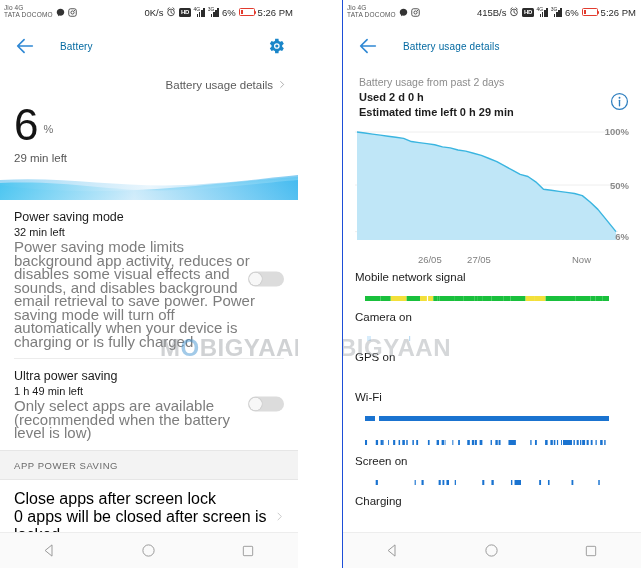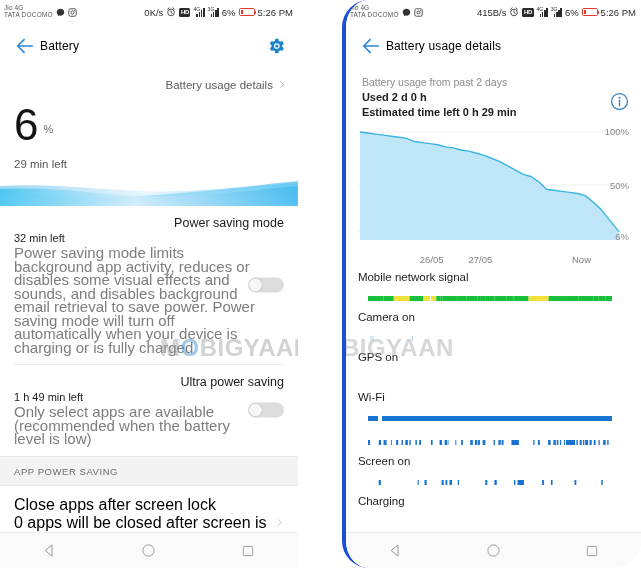--- a/index.html
+++ b/index.html
@@ -10,21 +10,21 @@
     overflow: hidden;
   }
   .screens { display: flex; width: 641px; height: 568px; gap: 44px; }
   .phone {
     width: 320px; height: 568px;
     background: #fff;
     position: relative;
     display: flex; flex-direction: column;
     overflow: hidden;
   }
-  .phone.right { width: 321px; border-left: 4px solid #1d4ed8; border-radius: 27px; }
+  .phone.right { width: 321px; border-left: 1px solid #1d4ed8; }
 
   
   .statusbar {
     height: 24px; min-height: 24px;
     display: flex; align-items: center;
     padding: 0 5px 0 4px;
     background: #fff;
     font-size: 9px; color: #3a3a3a;
     position: relative;
   }
@@ -59,42 +59,42 @@
 
   
   .appbar {
     height: 44px; min-height: 44px;
     display: flex; align-items: center;
     padding: 0 12px 0 14px;
     background: #fff;
   }
   .back-arrow { width: 22px; height: 22px; color: #2f88d4; flex: 0 0 auto; cursor: pointer; }
   .appbar .title {
-    font-size: 12px; color: #000000; margin-left: 4px;
+    font-size: 10px; color: #0369a1; margin-left: 24px;
     letter-spacing: .15px;
   }
   .gear { margin-left: auto; width: 20px; height: 20px; color: #1a86c9; cursor: pointer; }
 
   
   .lbody { flex: 1; position: relative; overflow: hidden; background: #fff; }
   .usage-link {
     text-align: right; padding: 10px 12px 0 0;
     font-size: 11.5px; color: #5b5b5b; cursor: pointer;
     display: flex; justify-content: flex-end; align-items: center; gap: 5px;
   }
   .chev-sm { width: 8px; height: 13px; color: #8a8a8a; }
   .pct-block { padding: 14px 0 0 14px; }
   .pct-row { display: flex; align-items: flex-start; }
   .pct-num { font-size: 44px; line-height: 40px; color: #141414; font-weight: 300; }
   .pct-sym { font-size: 11px; color: #6f6f6f; margin: 18px 0 0 5px; }
-  .pct-sub { font-size: 11.5px; color: #565656; margin-top: 13px; }
+  .pct-sub { font-size: 11.5px; color: #565656; margin-top: 7px; }
   .wave { height: 26px; width: 100%; display: block; margin-top: 10px; }
 
   .row { padding: 10px 14px 10px 14px; background: #fff; position: relative; }
-  .row .rtitle { font-size: 12.5px; color: #1b1b1b; text-align: right; }
+  .row .rtitle { font-size: 12.5px; color: #1b1b1b; }
   .row .rsub-strong { font-size: 11px; color: #1b1b1b; margin-top: 2px; }
   .row .rdesc { font-size: 15px; color: #7d7d7d; line-height: 13.5px; margin-top: 2px; width: 248px; }
   .toggle {
     position: absolute; right: 14px; top: 50%; transform: translateY(-50%);
     width: 36px; height: 15px; background: #dcdcdc; border-radius: 8px; cursor: pointer;
   }
   .toggle .knob {
     position: absolute; left: 1px; top: 1px; width: 13px; height: 13px;
     background: #f7f7f7; border-radius: 50%; box-shadow: 0 0 1px rgba(0,0,0,.35);
   }
@@ -126,21 +126,21 @@
   }
 
   
   .rbody { flex: 1; overflow: hidden; background: #fff; position: relative; padding: 0 12px; }
   .r-sub { font-size: 10.5px; color: #8c8c8c; margin: 8px 0 0 4px; }
   .r-line { font-size: 11px; color: #1d1d1d; margin: 3px 0 0 4px; font-weight: bold; }
   .info-ico {
     position: absolute; right: 12px; top: 24px;
     width: 19px; height: 19px; color: #2f7fbf; cursor: pointer;
   }
-  .chart-wrap { position: relative; margin-top: 12px; height: 122px; }
+  .chart-wrap { position: relative; margin-top: 12px; height: 122px; font-weight: bold; }
   .chart-svg { display: block; width: 263px; height: 110px; }
   .ylab {
     position: absolute; right: 0; font-size: 9.5px; color: #8a8a8a; text-align: right; width: 34px;
   }
   .xaxis {
     display: flex; font-size: 9.5px; color: #7f7f7f; padding-right: 38px; margin-top: 2px;
   }
   .xaxis span { flex: 1; text-align: center; }
   .xaxis span:first-child { text-align: right; padding-left: 12px; }
   .xaxis span:last-child { text-align: right; }

